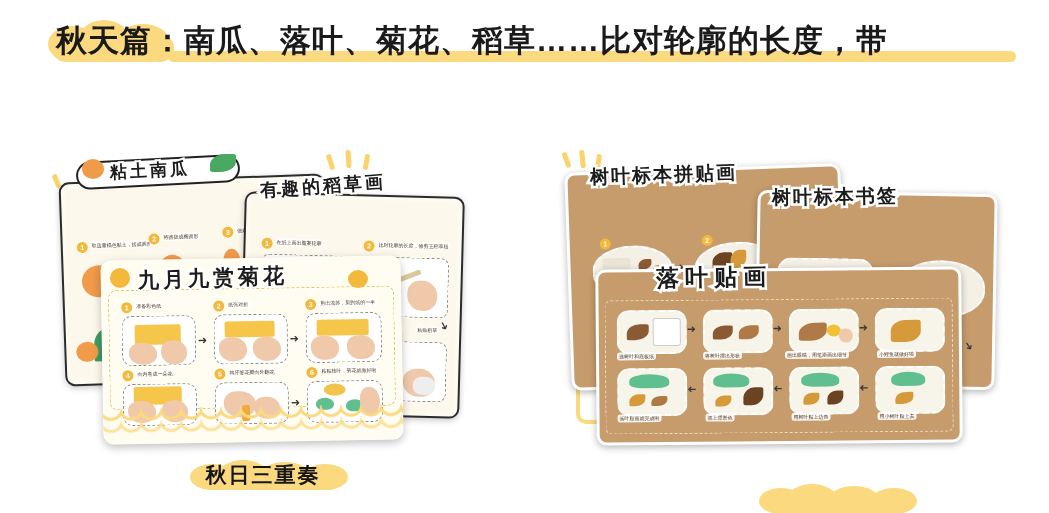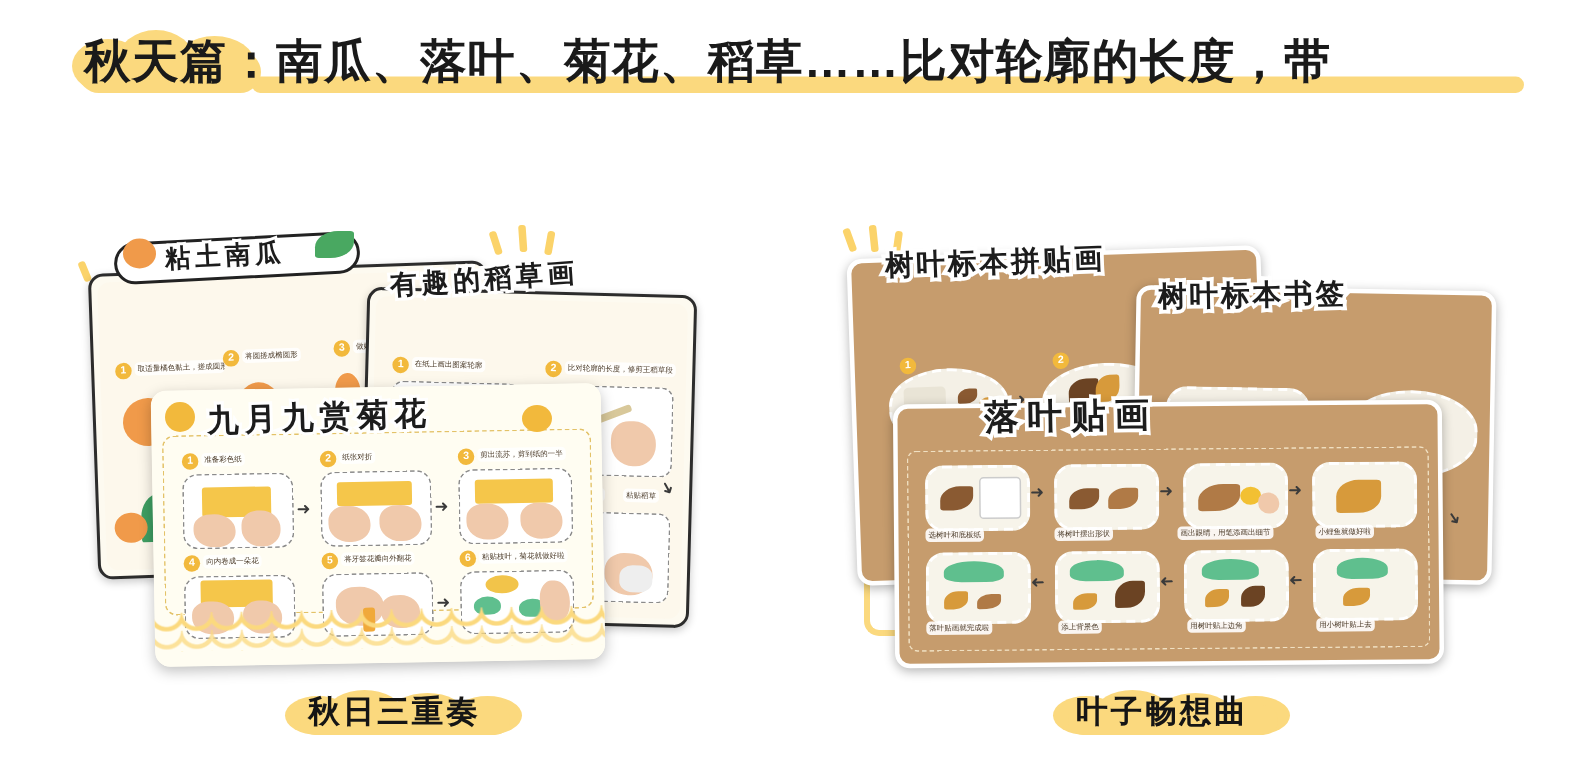--- a/index.html
+++ b/index.html
@@ -490,15 +490,14 @@
   </span>
 </div>
 
 <div class="caption" id="caption-right">
   <span class="cap-inner">
     <span class="cap-hl" style="left:0px;   top:6px;  width:44px; height:26px;"></span>
     <span class="cap-hl" style="left:28px;  top:2px;  width:50px; height:30px;"></span>
     <span class="cap-hl" style="left:70px;  top:4px;  width:50px; height:28px;"></span>
     <span class="cap-hl" style="left:112px; top:6px;  width:46px; height:26px;"></span>
     <span class="cap-hl" style="left:10px;  top:12px; width:140px; height:20px; border-radius:10px;"></span>
-    <span class="cap-txt">叶子畅想曲</span>
   </span>
 </div>
 
 </body></html>

